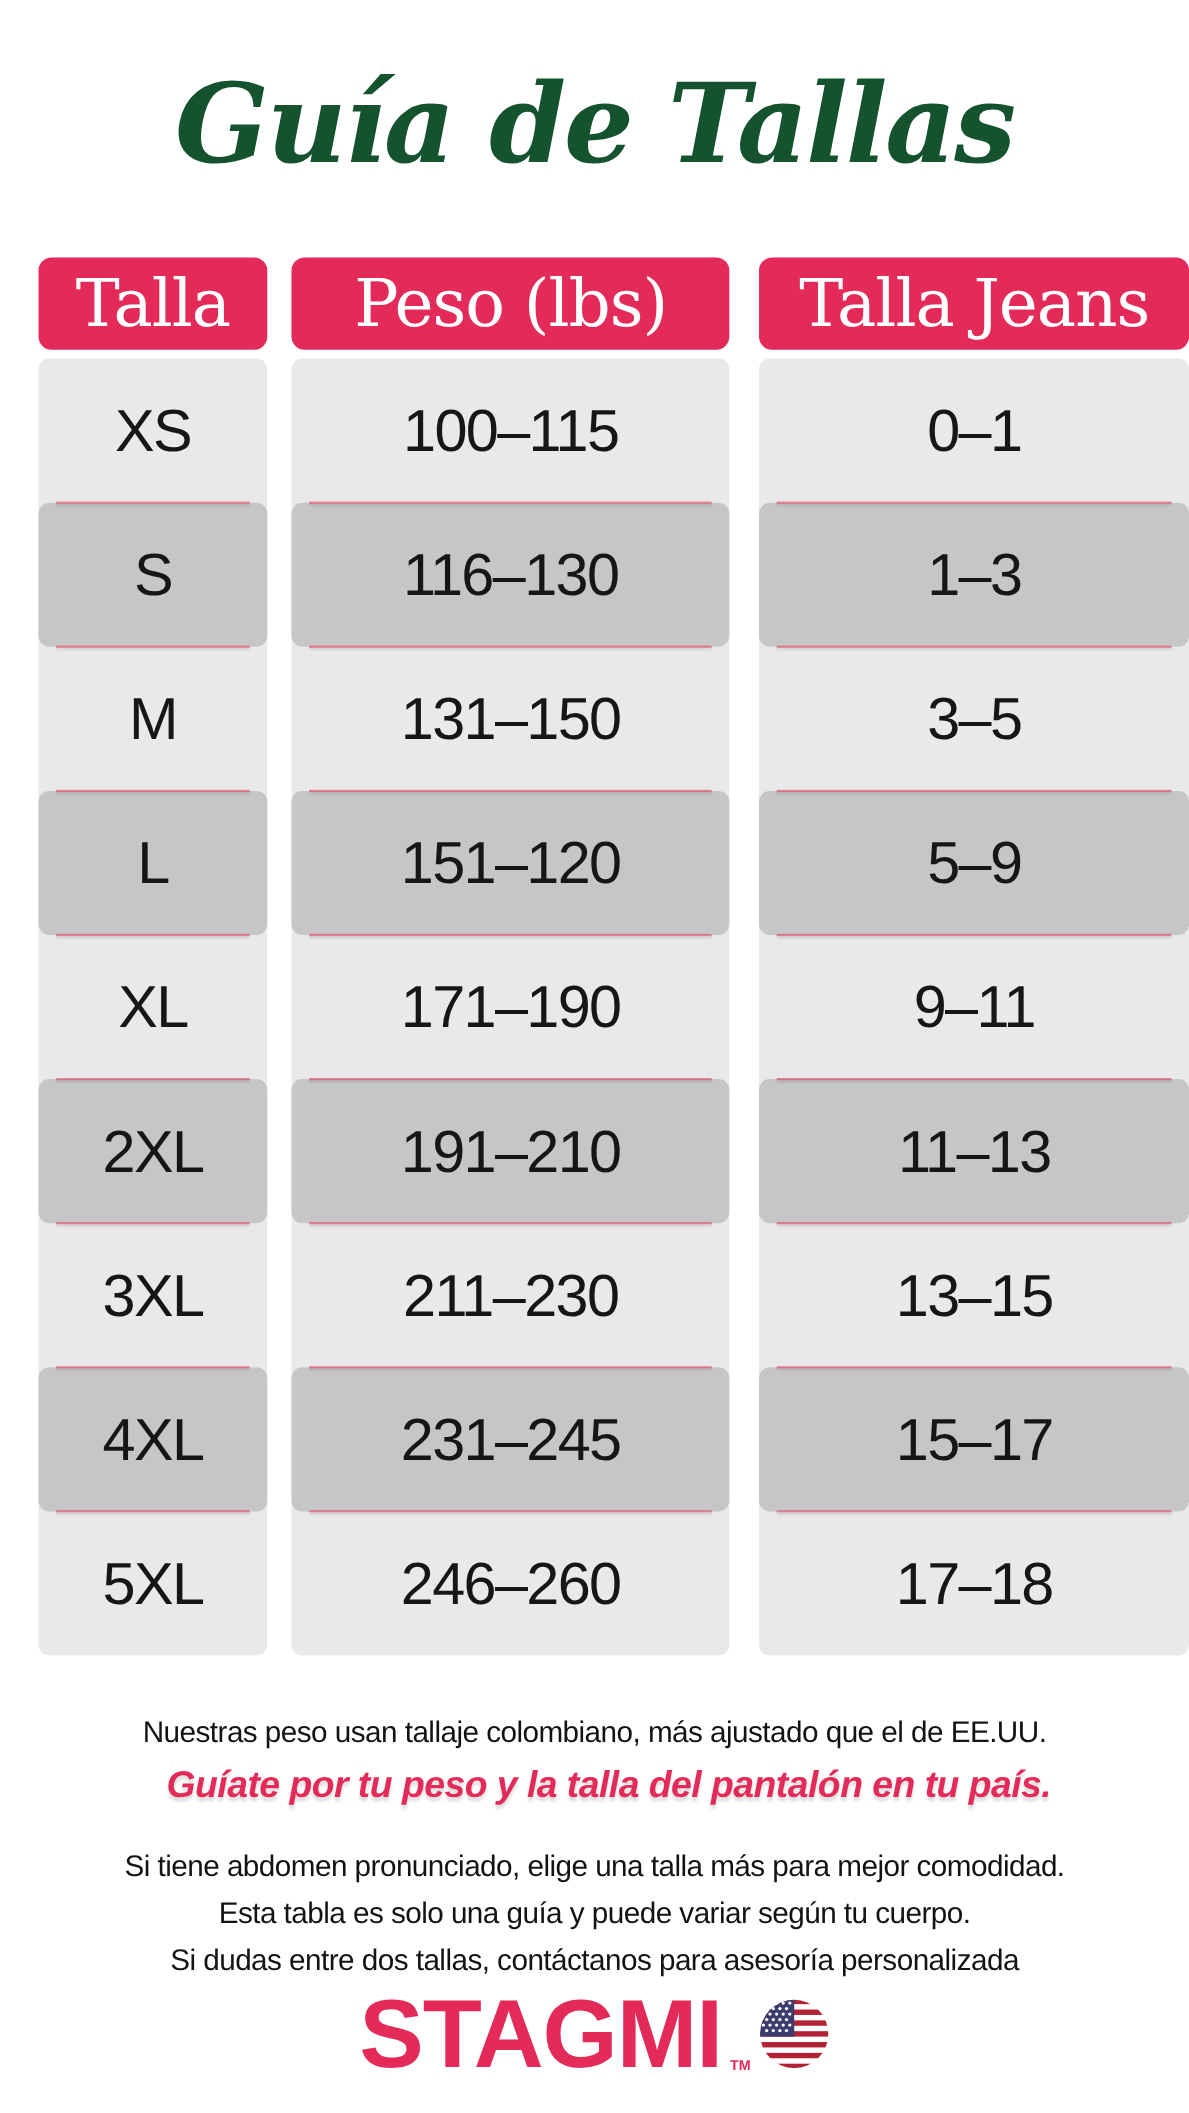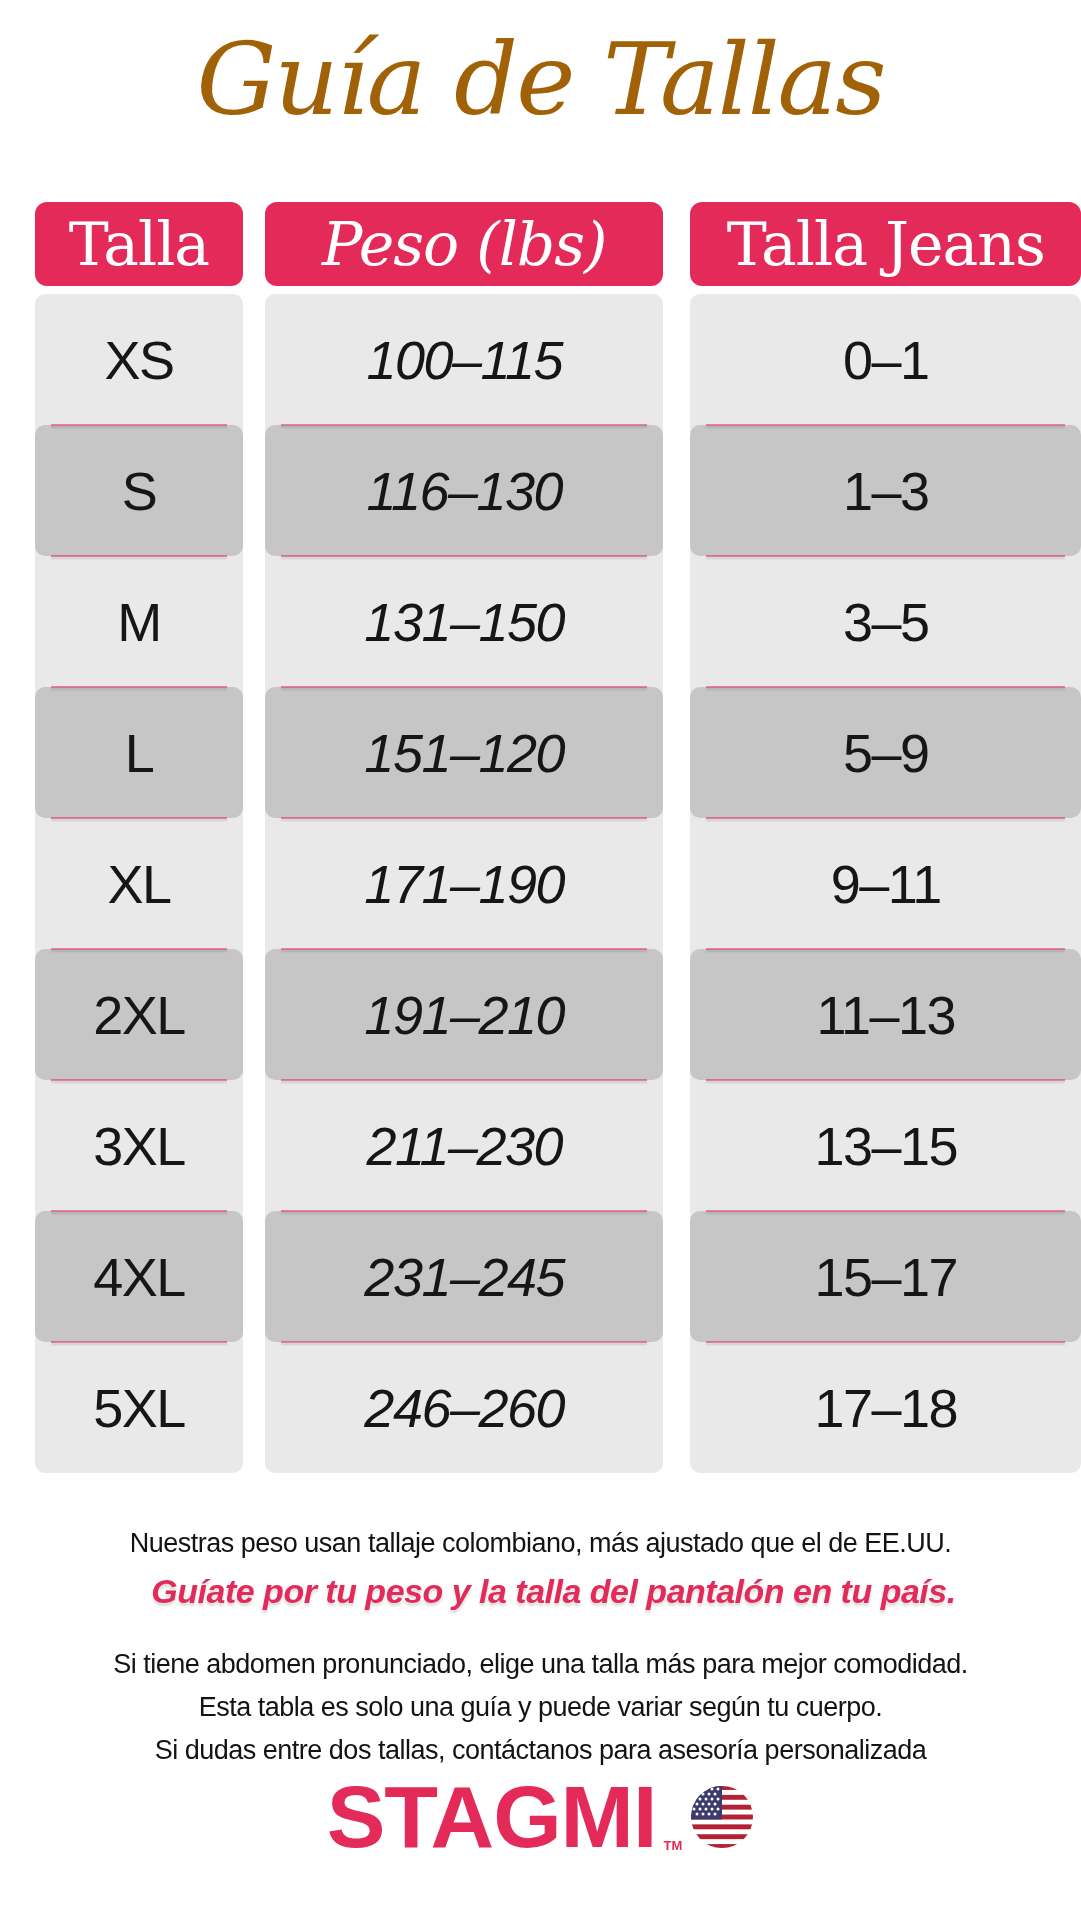--- a/index.html
+++ b/index.html
@@ -5,42 +5,42 @@
   html,body{margin:0;padding:0;}
   body{
     width:1081px;height:1921px;background:#ffffff;overflow:hidden;
     font-family:"Liberation Sans", sans-serif;
     position:relative;
   }
   .page{width:1081px;height:1921px;}
 
   
   .title{
-    margin:20px 0 0 0;
+    margin:52px 0 0 0;
     text-align:center;
     font-family:"DejaVu Serif", serif;
     font-style:italic;
-    font-weight:400;
+    font-weight:700;
     font-size:100px;
     line-height:1.2;
-    color:#a16207;
+    color:#14532d;
     letter-spacing:-2px;
   }
 
   
   .table{
     display:flex;
     margin-top:62px;
     padding-left:35px;
     align-items:flex-start;
     border-radius:20px;
   }
   .col{display:block;}
   .col-talla{width:212px;}
-  .col-peso {width:406px;margin-left:22px;font-style:italic;}
+  .col-peso {width:406px;margin-left:22px;}
   .col-jeans{width:398px;margin-left:27px;}
 
   .hdr{
     height:84px;
     border-radius:12px;
     background:#e42a58;
     color:#ffffff;
     font-family:"DejaVu Serif", serif;
     font-size:60px;
     letter-spacing:-1px;

